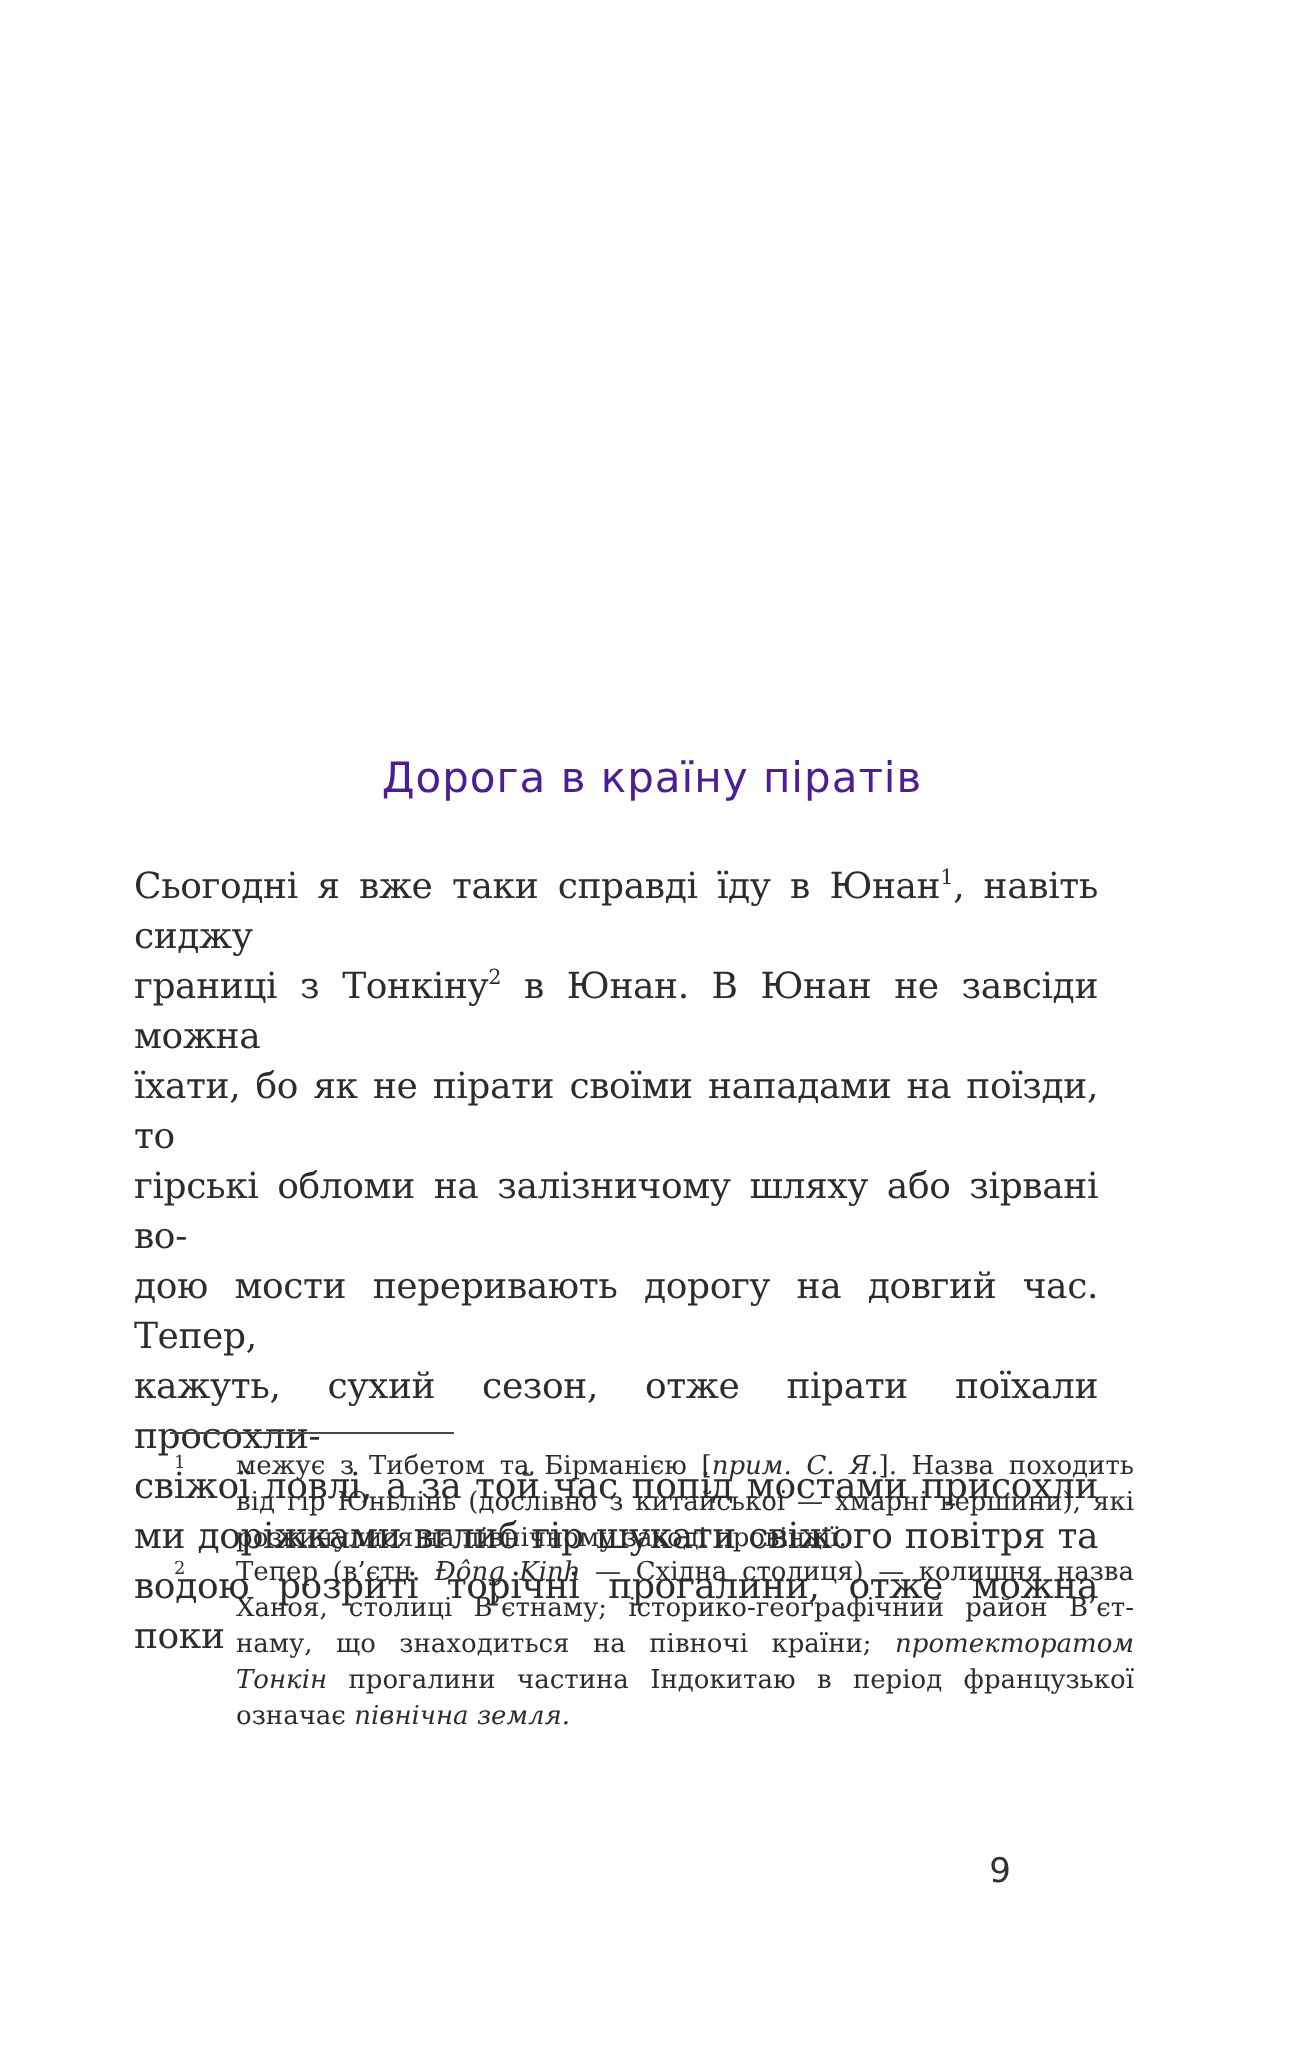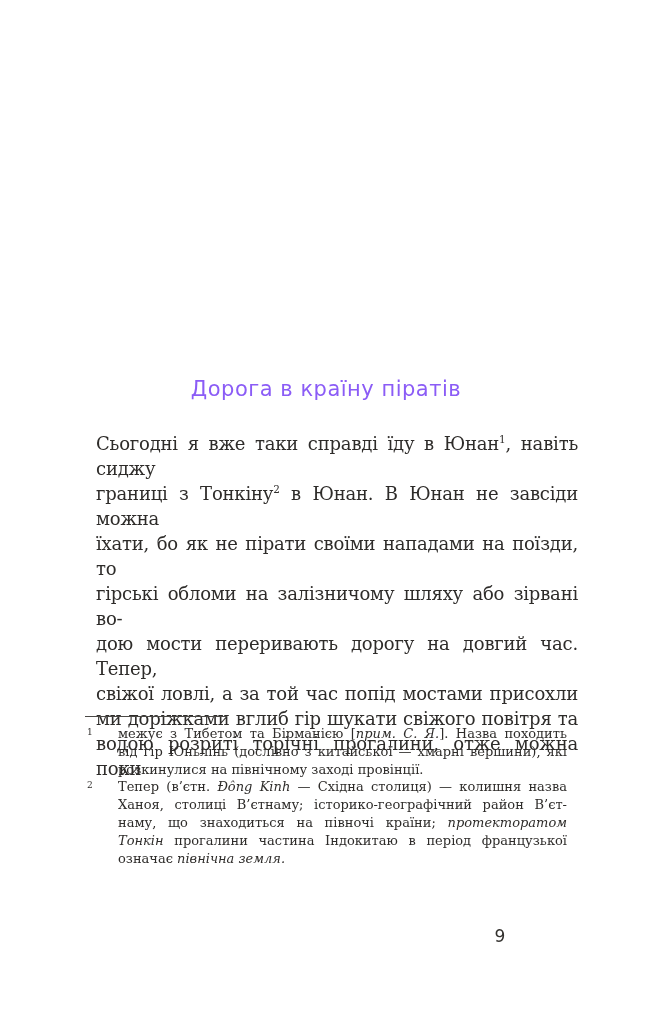--- a/index.html
+++ b/index.html
@@ -16,26 +16,26 @@
   .chapter-title {
     position: absolute;
     top: 377px;
     left: 85px;
     width: 482px;
     text-align: center;
     font-family: "DejaVu Sans", sans-serif;
     font-size: 21px;
     font-weight: 500;
     letter-spacing: 0.5px;
-    color: #8b5cf6;
+    color: #4c1d95;
   }
   .body-text {
     position: absolute;
     top: 431px;
-    left: 96px;
+    left: 67px;
     width: 482px;
     font-size: 18px;
     letter-spacing: -0.2px;
     line-height: 25px;
   }
   .line {
     text-align: justify;
     text-align-last: justify;
   }
   .line.last {
@@ -89,20 +89,21 @@
 <div class="page">
 
   <h1 class="chapter-title">Дорога в країну піратів</h1>
 
   <div class="body-text">
       <div class="line"><span>Сьогодні я вже таки справді їду в Юнан</span><sup>1</sup><span>, навіть сиджу</span></div>
       <div class="line"><span>границі з Тонкіну</span><sup>2</sup><span> в Юнан. В Юнан не завсіди можна</span></div>
       <div class="line"><span>їхати, бо як не пірати своїми нападами на поїзди, то</span></div>
       <div class="line"><span>гірські обломи на залізничому шляху або зірвані во-</span></div>
       <div class="line"><span>дою мости переривають дорогу на довгий час. Тепер,</span></div>
+      <div class="line"><span>кажуть, сухий сезон, отже пірати поїхали просохли-</span></div>
       <div class="line"><span>свіжої ловлі, а за той час попід мостами присохли</span></div>
       <div class="line"><span>ми доріжками вглиб гір шукати свіжого повітря та</span></div>
       <div class="line last"><span>водою розриті торічні прогалини, отже можна поки</span></div>
     </div>
 
   <div class="footnotes">
     <div class="fn-rule"></div>
     <div>
         <div class="footnote">
           <span class="fn-marker">1</span>

